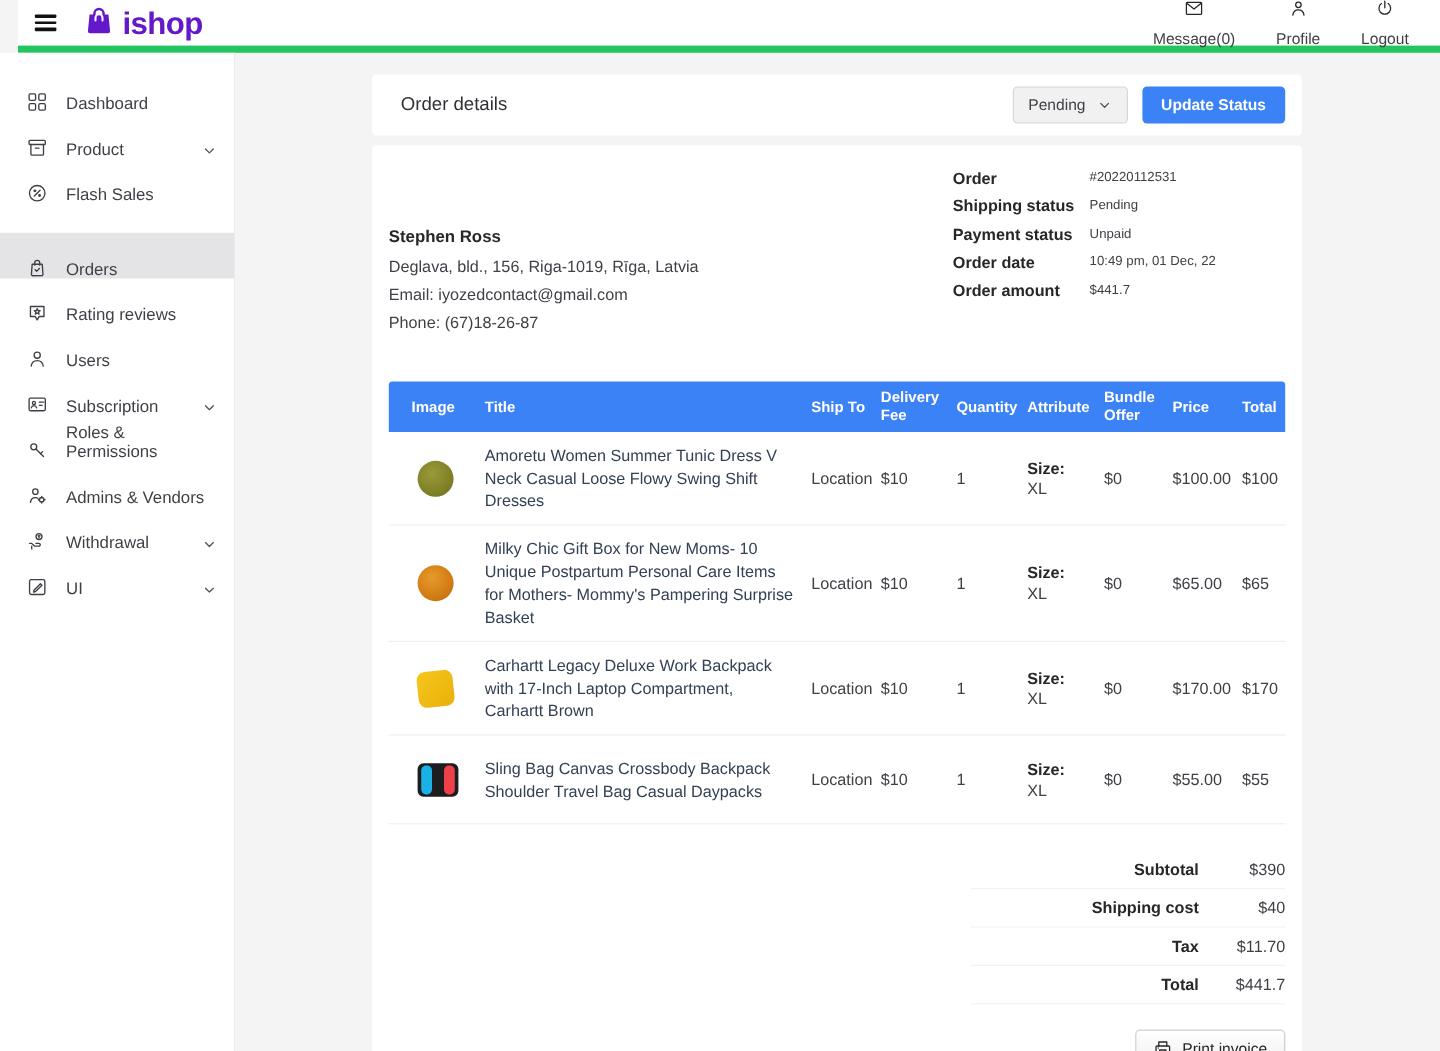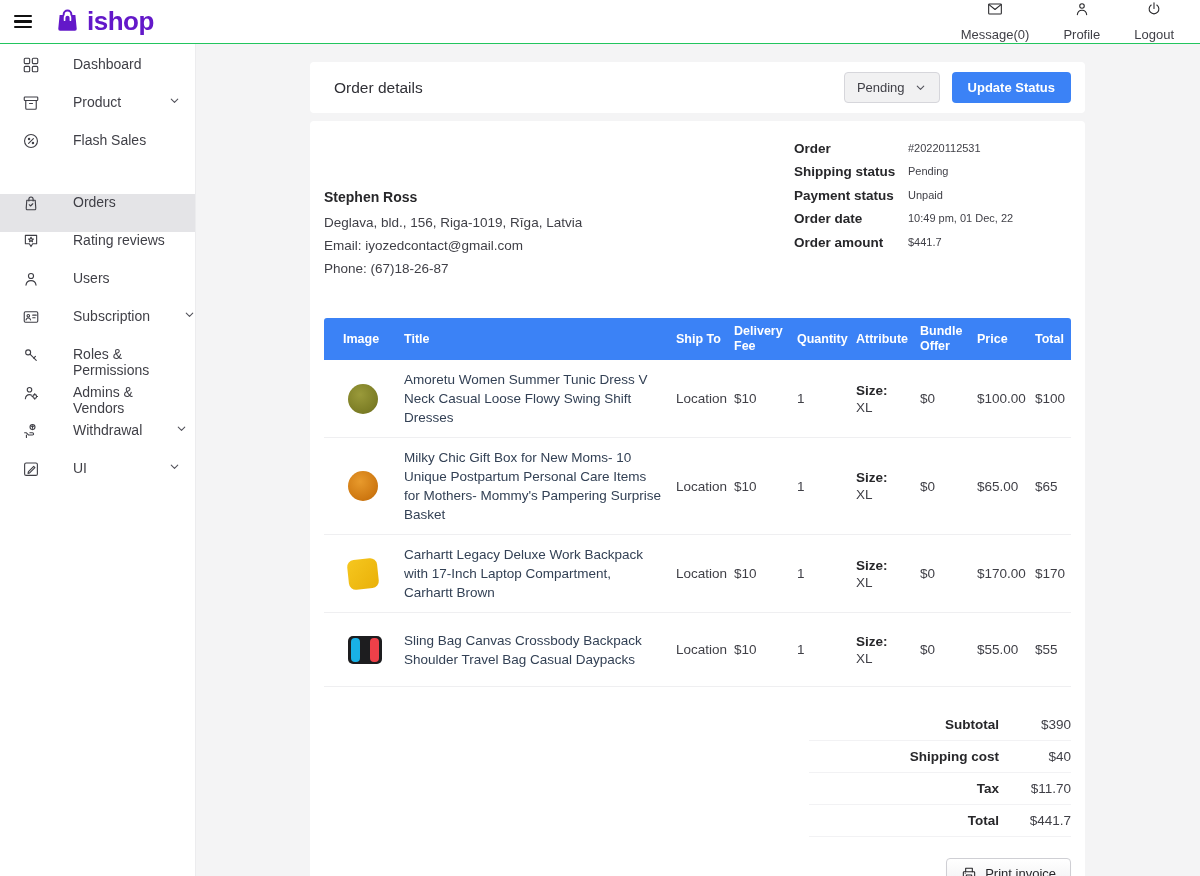--- a/index.html
+++ b/index.html
@@ -1,33 +1,33 @@
 <!DOCTYPE html>
 <html><head>
 <meta charset="utf-8">
 <style>
   * { margin:0; padding:0; box-sizing:border-box; }
   html,body { width:1200px; height:876px; overflow:hidden; }
   body { font-family:"Liberation Sans","DejaVu Sans",sans-serif; background:#f4f4f5; color:#3f3f46; }
 
   
-  .topbar { height:44px; background:#fff; border-bottom:1px solid #22c55e; display:flex; align-items:center; justify-content:space-between; padding:0 26px 0 14px; }
+  .topbar { height:44px; background:#fff; border-bottom:6px solid #22c55e; display:flex; align-items:center; justify-content:space-between; padding:0 26px 0 14px;margin-left:15px; }
   .topbar-left { display:flex; align-items:center; gap:22px; }
   .hamburger { width:18px; display:flex; flex-direction:column; gap:3px; cursor:pointer; }
   .hamburger span { height:2.6px; background:#111; border-radius:1px; }
   .brand { display:flex; align-items:center; gap:6px; }
   .brand-text { font-size:26px; font-weight:800; color:#6318c9; letter-spacing:-0.5px; }
   .topnav { display:flex; align-items:center; gap:34px; }
   .topnav-item { display:flex; align-items:center; gap:7px; font-size:13px; color:#3f3f46; cursor:pointer;flex-direction:column; }
   .topnav-item svg { width:16px; height:16px; stroke:#27272a; }
 
   
   .shell { display:flex; height:832px; }
   .sidebar { width:196px; background:#fff; border-right:1px solid #ececee; padding-top:12px; flex:none; }
-  .side-item { height:38px; display:flex; align-items:flex-start; gap:33px; padding:0 14px 0 22px; font-size:14px; color:#3f3f46; cursor:pointer; }
+  .side-item { height:38px; display:flex; align-items:flex-end; gap:15px; padding:0 14px 0 22px; font-size:14px; color:#3f3f46; cursor:pointer; }
   .side-item.active { background:#e4e4e7;margin-top:24px; }
   .side-item .sicon { width:18px; height:18px; flex:none; display:flex; }
   .side-item .sicon svg { width:18px; height:18px; stroke:#3f3f46; fill:none; stroke-width:1.5; stroke-linecap:round; stroke-linejoin:round; }
   .side-item .slabel { flex:1; }
   .chev { width:13px; height:13px; flex:none; }
   .chev svg { width:13px; height:13px; stroke:#52525b; fill:none; stroke-width:2; stroke-linecap:round; stroke-linejoin:round; }
 
   .main { flex:1; position:relative; }
   .card-wrap { width:775px; margin:18px 0 0 114px; }
 

